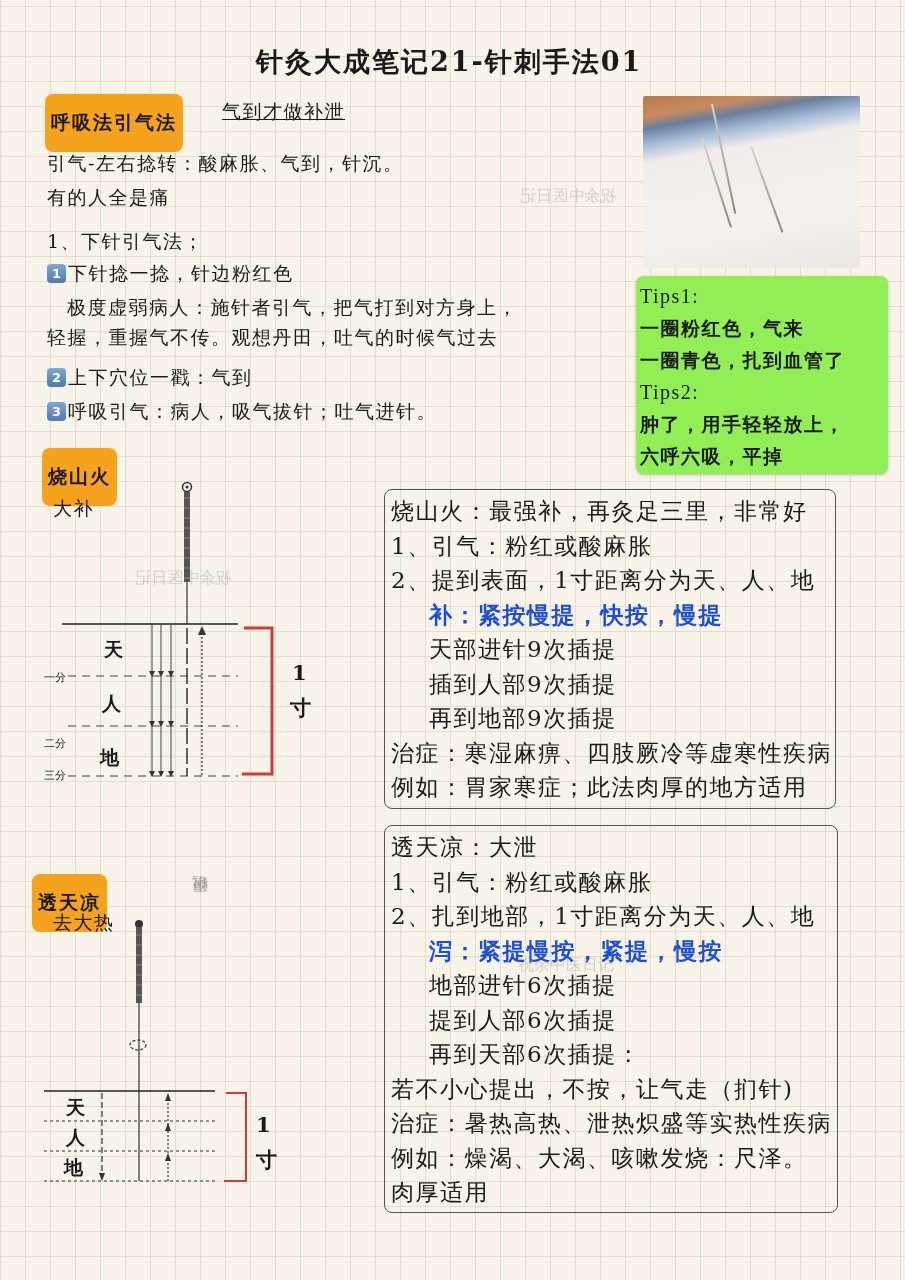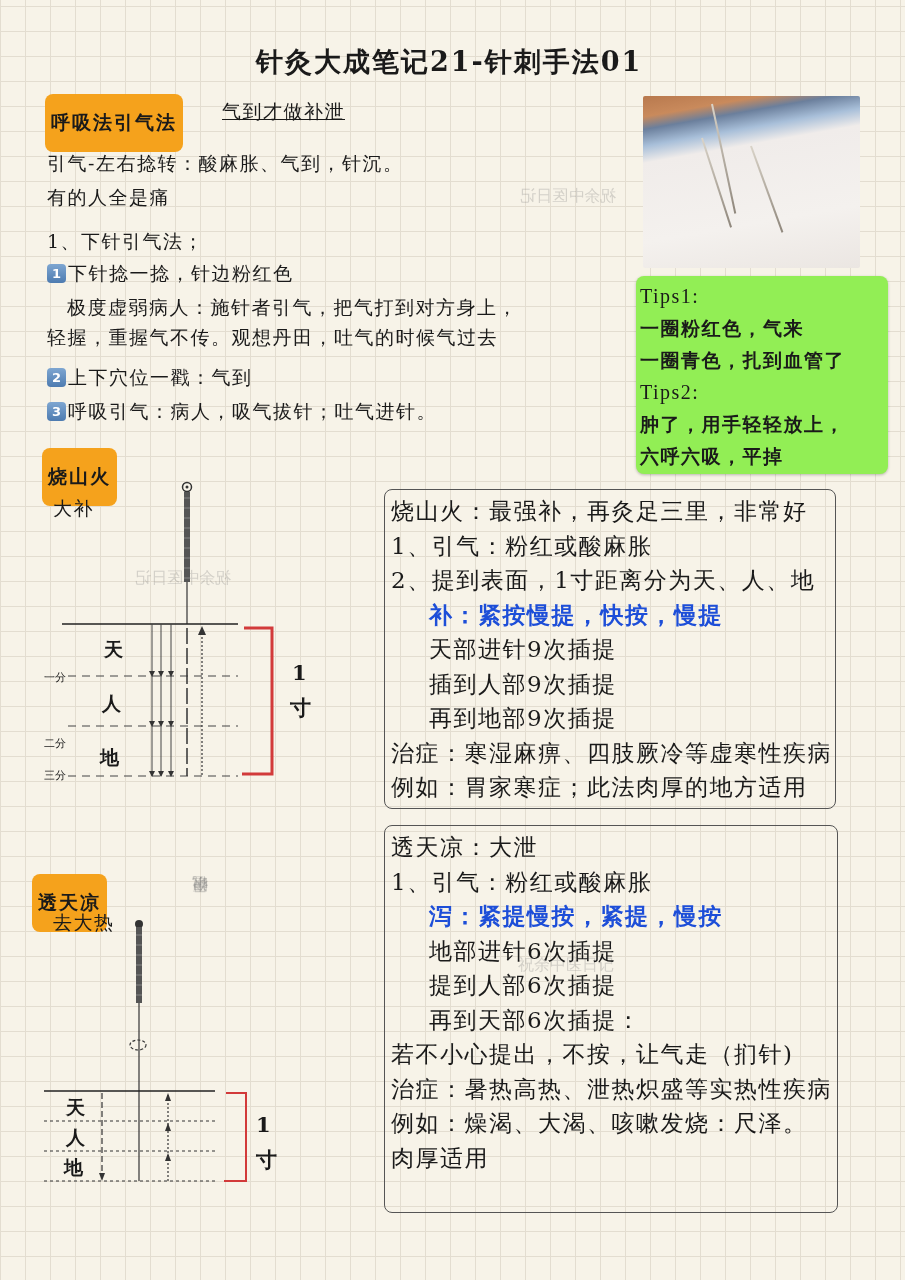--- a/index.html
+++ b/index.html
@@ -187,20 +187,21 @@
 </svg>
 <div class="abs txt" style="left:66px;top:1090px;font-weight:bold;">天</div>
 <div class="abs txt" style="left:66px;top:1120px;font-weight:bold;">人</div>
 <div class="abs txt" style="left:64px;top:1150px;font-weight:bold;">地</div>
 <div class="abs big" style="left:256px;top:1112px;">1</div>
 <div class="abs big" style="left:256px;top:1146px;">寸</div>
 
 <div class="abs box" style="left:384px;top:825px;width:454px;height:388px;">
   <div class="t">透天凉：大泄</div>
   <div class="t">1、引气：粉红或酸麻胀</div>
+  <div class="t">2、扎到地部，1寸距离分为天、人、地</div>
   <div class="t ind red">泻：紧提慢按，紧提，慢按</div>
   <div class="t ind">地部进针6次插提</div>
   <div class="t ind">提到人部6次插提</div>
   <div class="t ind">再到天部6次插提：</div>
   <div class="t">若不小心提出，不按，让气走（扪针)</div>
   <div class="t">治症：暑热高热、泄热炽盛等实热性疾病</div>
   <div class="t">例如：燥渴、大渴、咳嗽发烧：尺泽。</div>
   <div class="t">肉厚适用</div>
 </div>
 

